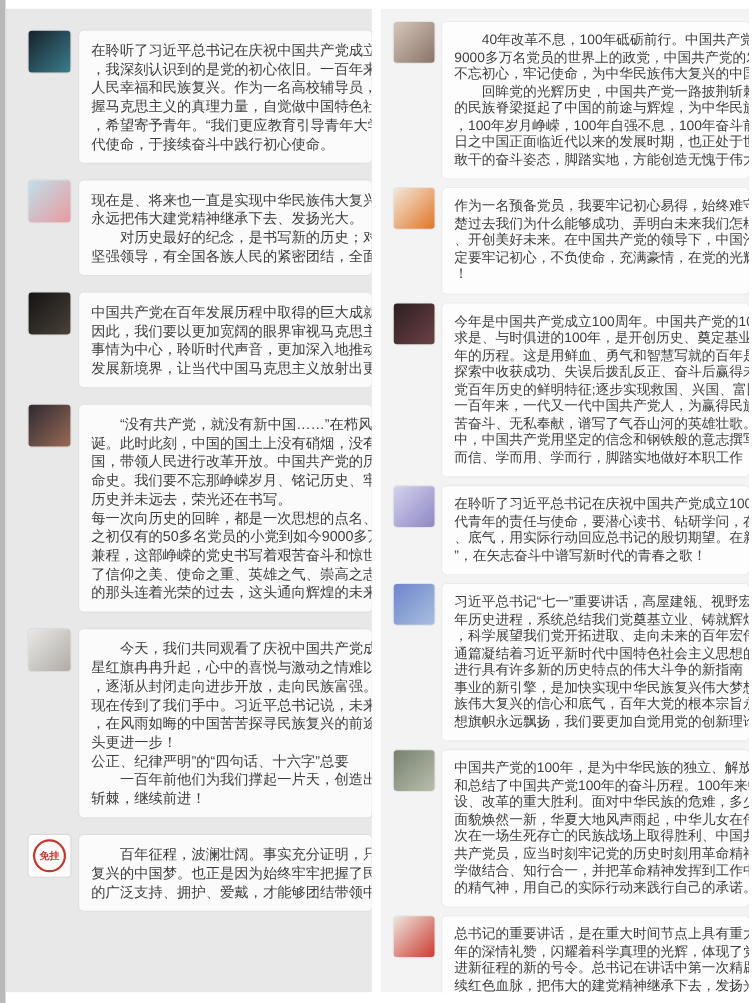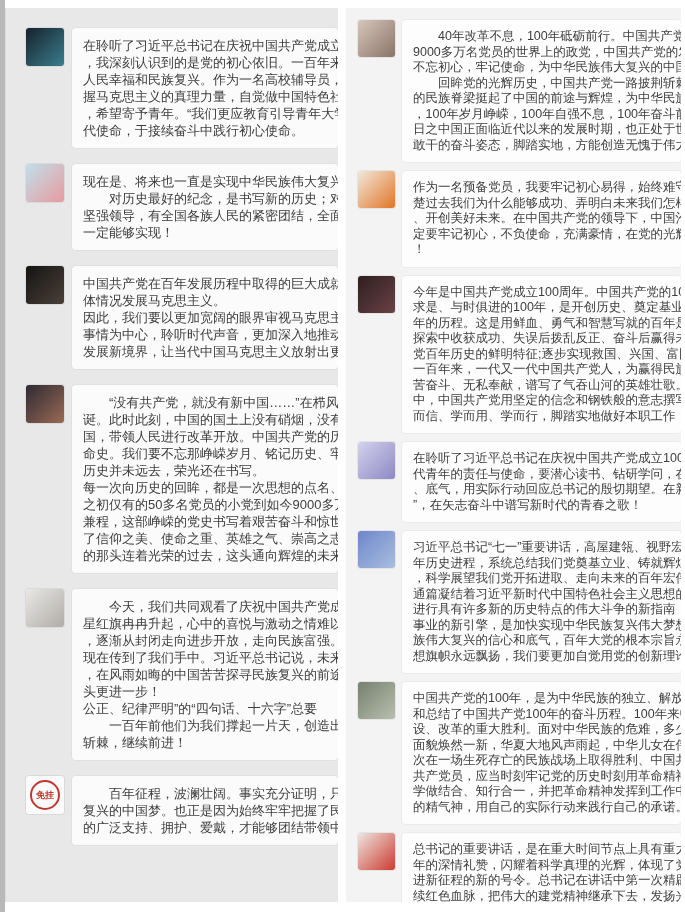--- a/index.html
+++ b/index.html
@@ -67,31 +67,30 @@
           <div class="line">握马克思主义的真理力量，自觉做中国特色社会</div>
           <div class="line">，希望寄予青年。“我们更应教育引导青年大学</div>
           <div class="line">代使命，于接续奋斗中践行初心使命。</div>
         </div>
   </div>
 
   <div class="msg">
     <div class="avatar" style="background: linear-gradient(135deg, rgb(191, 224, 234), rgb(232, 154, 160));"></div>
     <div class="bubble">
           <div class="line">现在是、将来也一直是实现中华民族伟大复兴的</div>
+          <div class="line">永远把伟大建党精神继承下去、发扬光大。</div>
           <div class="line">　　对历史最好的纪念，是书写新的历史；对党</div>
           <div class="line">坚强领导，有全国各族人民的紧密团结，全面建</div>
-          <div class="line">一定能够实现！</div>
         </div>
   </div>
 
   <div class="msg">
     <div class="avatar" style="background: linear-gradient(135deg, rgb(20, 20, 20), rgb(74, 64, 56));"></div>
     <div class="bubble">
           <div class="line">中国共产党在百年发展历程中取得的巨大成就，</div>
-          <div class="line">体情况发展马克思主义。</div>
           <div class="line">因此，我们要以更加宽阔的眼界审视马克思主义</div>
           <div class="line">事情为中心，聆听时代声音，更加深入地推动</div>
           <div class="line">发展新境界，让当代中国马克思主义放射出更加</div>
         </div>
   </div>
 
   <div class="msg">
     <div class="avatar" style="background: linear-gradient(135deg, rgb(46, 42, 51), rgb(154, 106, 85));"></div>
     <div class="bubble">
           <div class="line">　　“没有共产党，就没有新中国……”在栉风沐雨</div>

